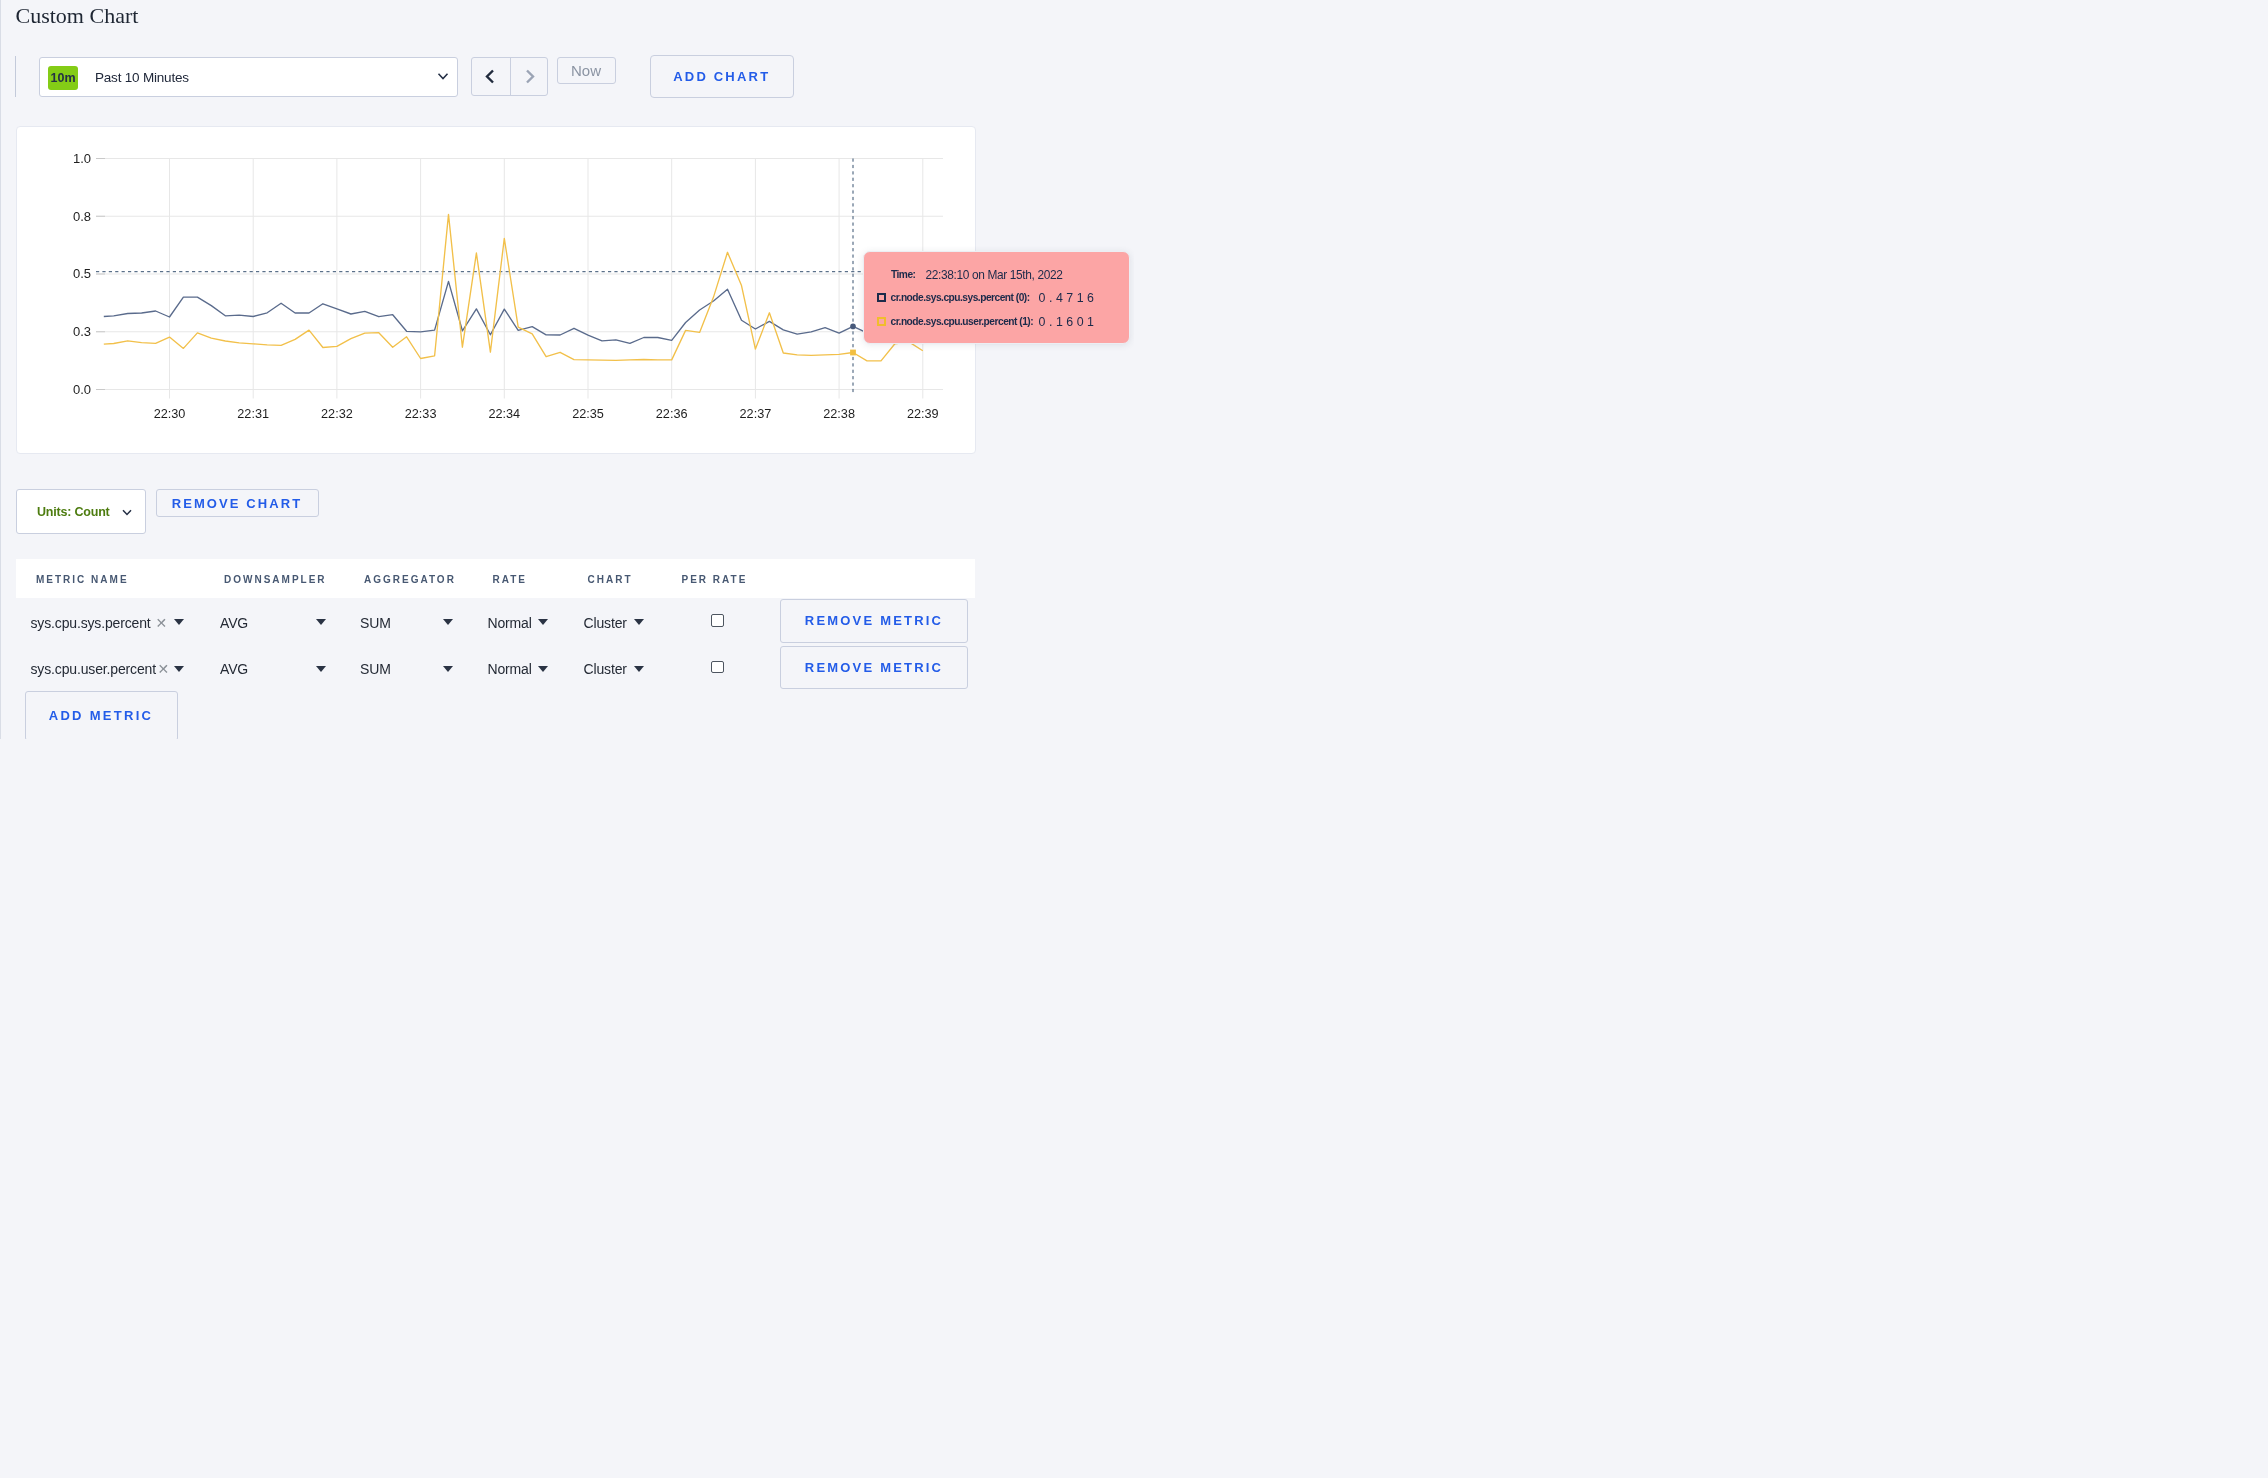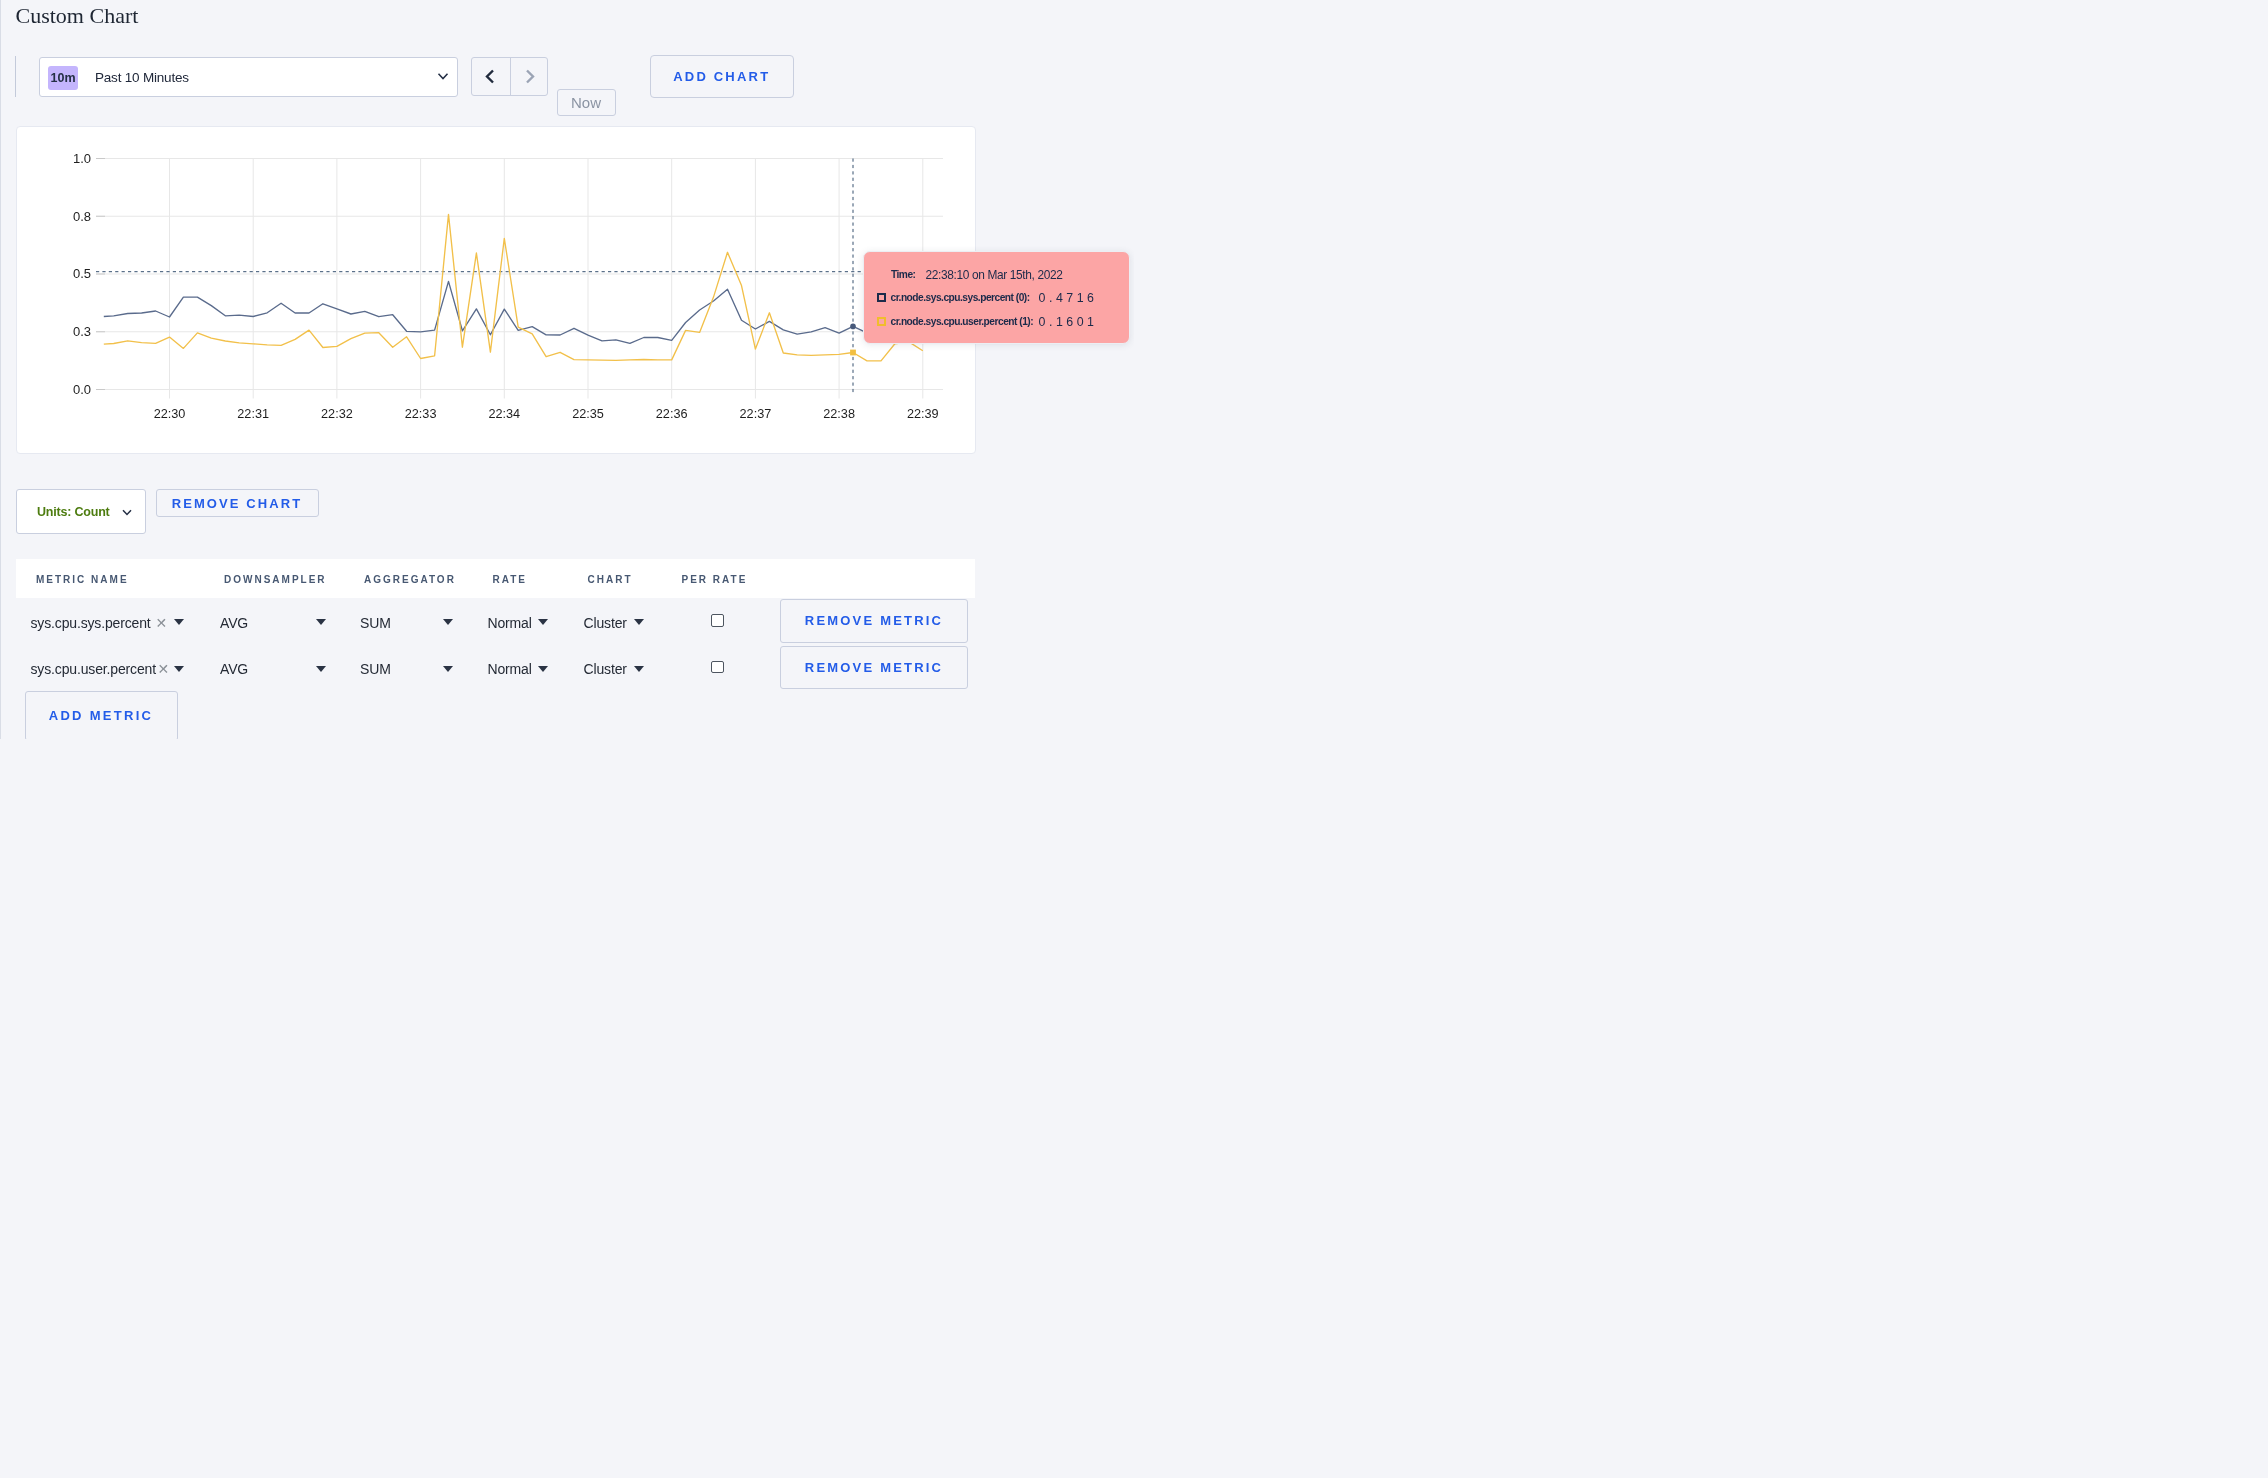--- a/index.html
+++ b/index.html
@@ -16,37 +16,37 @@
 .tt { font-size:10.2px; letter-spacing:-0.5px; color:#1b2a4a; position:absolute; white-space:nowrap; }
 .ttv { font-size:12.4px; letter-spacing:3.5px; color:#1b2a4a; position:absolute; white-space:nowrap; width:63px; text-align:right; }
 </style></head>
 <body>
 <div class="abs" style="left:0;top:0;width:1px;height:739px;background:#d9dde6;"></div>
 
 <div class="abs" style="left:15.5px;top:3px;font-size:22px;font-weight:500;color:#1e2633;font-family:Liberation Serif, serif;">Custom Chart</div>
 
 <div class="abs" style="left:15px;top:56px;width:1px;height:41px;background:#c3cada;"></div>
 <div class="abs" style="left:38.5px;top:57px;width:419px;height:40px;background:#fff;border:1px solid #c9cfdf;border-radius:3px;">
-  <div class="abs" style="left:8.5px;top:7.5px;width:30px;height:24.5px;background:#c4b5fd;border-radius:3px;
+  <div class="abs" style="left:8.5px;top:7.5px;width:30px;height:24.5px;background:#84cc16;border-radius:3px;
        font-size:12.5px;font-weight:bold;color:#242f45;display:flex;align-items:center;justify-content:center;">10m</div>
   <div class="abs" style="left:55.5px;top:0;height:38px;display:flex;align-items:center;font-size:13.5px;letter-spacing:-0.2px;color:#20283a;">Past 10 Minutes</div>
   <svg class="abs" style="right:8px;top:14px" width="12" height="9" viewBox="0 0 12 9">
       <path d="M1.5 1.8 L6 6.6 L10.5 1.8" fill="none" stroke="#242f45" stroke-width="1.5"></path>
     </svg>
 </div>
 <div class="btn" style="left:471px;top:57px;width:77px;height:38.5px;">
   <div class="abs" style="left:38px;top:0;width:1px;height:36.5px;background:#c9cfdf;"></div>
   <svg class="abs" style="left:13px;top:11px" width="10" height="15" viewBox="0 0 10 15">
       <path d="M8 1.5 L2 7.5 L8 13.5" fill="none" stroke="#212b3d" stroke-width="2.4"></path>
     </svg>
   <svg class="abs" style="left:53px;top:11px" width="10" height="15" viewBox="0 0 10 15">
       <path d="M2 1.5 L8 7.5 L2 13.5" fill="none" stroke="#9ba4b5" stroke-width="2.4"></path>
     </svg>
 </div>
-<div class="btn" style="left:556.5px;top:57px;width:59px;height:27px;display:flex;align-items:center;justify-content:center;font-size:15px;color:#8b94a3;margin-top:32px;">Now</div>
+<div class="btn" style="left:556.5px;top:57px;width:59px;height:27px;display:flex;align-items:center;justify-content:center;font-size:15px;color:#8b94a3;">Now</div>
 <div class="btn bluetxt" style="left:650px;top:54.5px;width:143.5px;height:43.5px;border-radius:4px;">ADD CHART</div>
 
 <div class="abs" style="left:15.7px;top:125.7px;width:960.7px;height:328.5px;background:#fff;border:1px solid #e6e9f1;border-radius:4px;">
 <svg width="959" height="327" viewBox="0 0 959 327" style="position:absolute;left:0;top:0">
 <line x1="79" y1="31.50" x2="926" y2="31.50" stroke="#e7e7e7" stroke-width="1"></line>
 <line x1="79" y1="31.50" x2="88" y2="31.50" stroke="#c9c9c9" stroke-width="1"></line>
 <text x="74" y="35.80" text-anchor="end" font-size="13" fill="#1e1e1e">1.0</text>
 <line x1="79" y1="89.25" x2="926" y2="89.25" stroke="#e7e7e7" stroke-width="1"></line>
 <line x1="79" y1="89.25" x2="88" y2="89.25" stroke="#c9c9c9" stroke-width="1"></line>
 <text x="74" y="93.55" text-anchor="end" font-size="13" fill="#1e1e1e">0.8</text>

